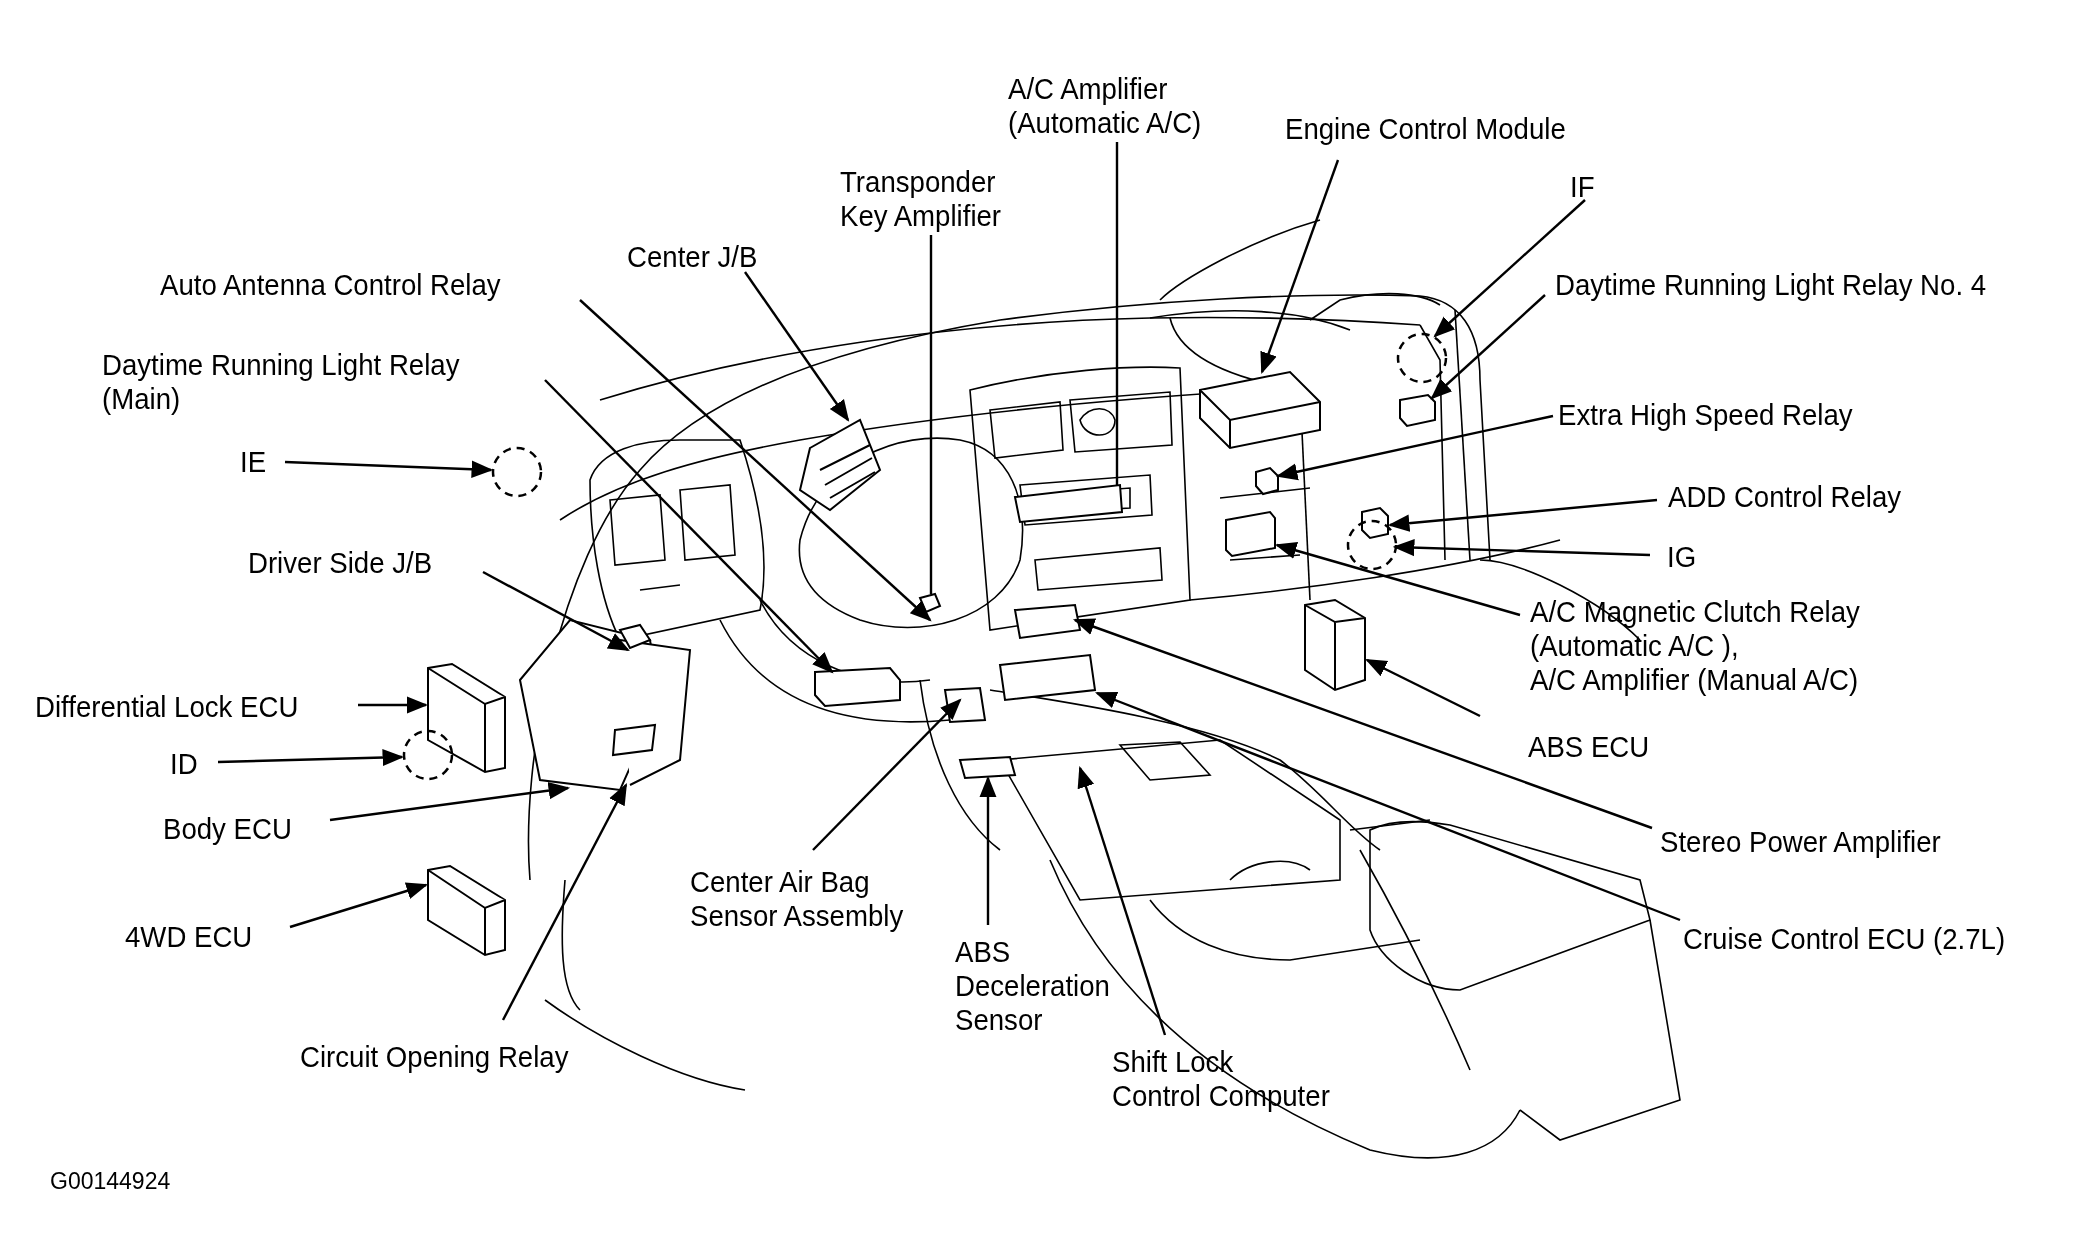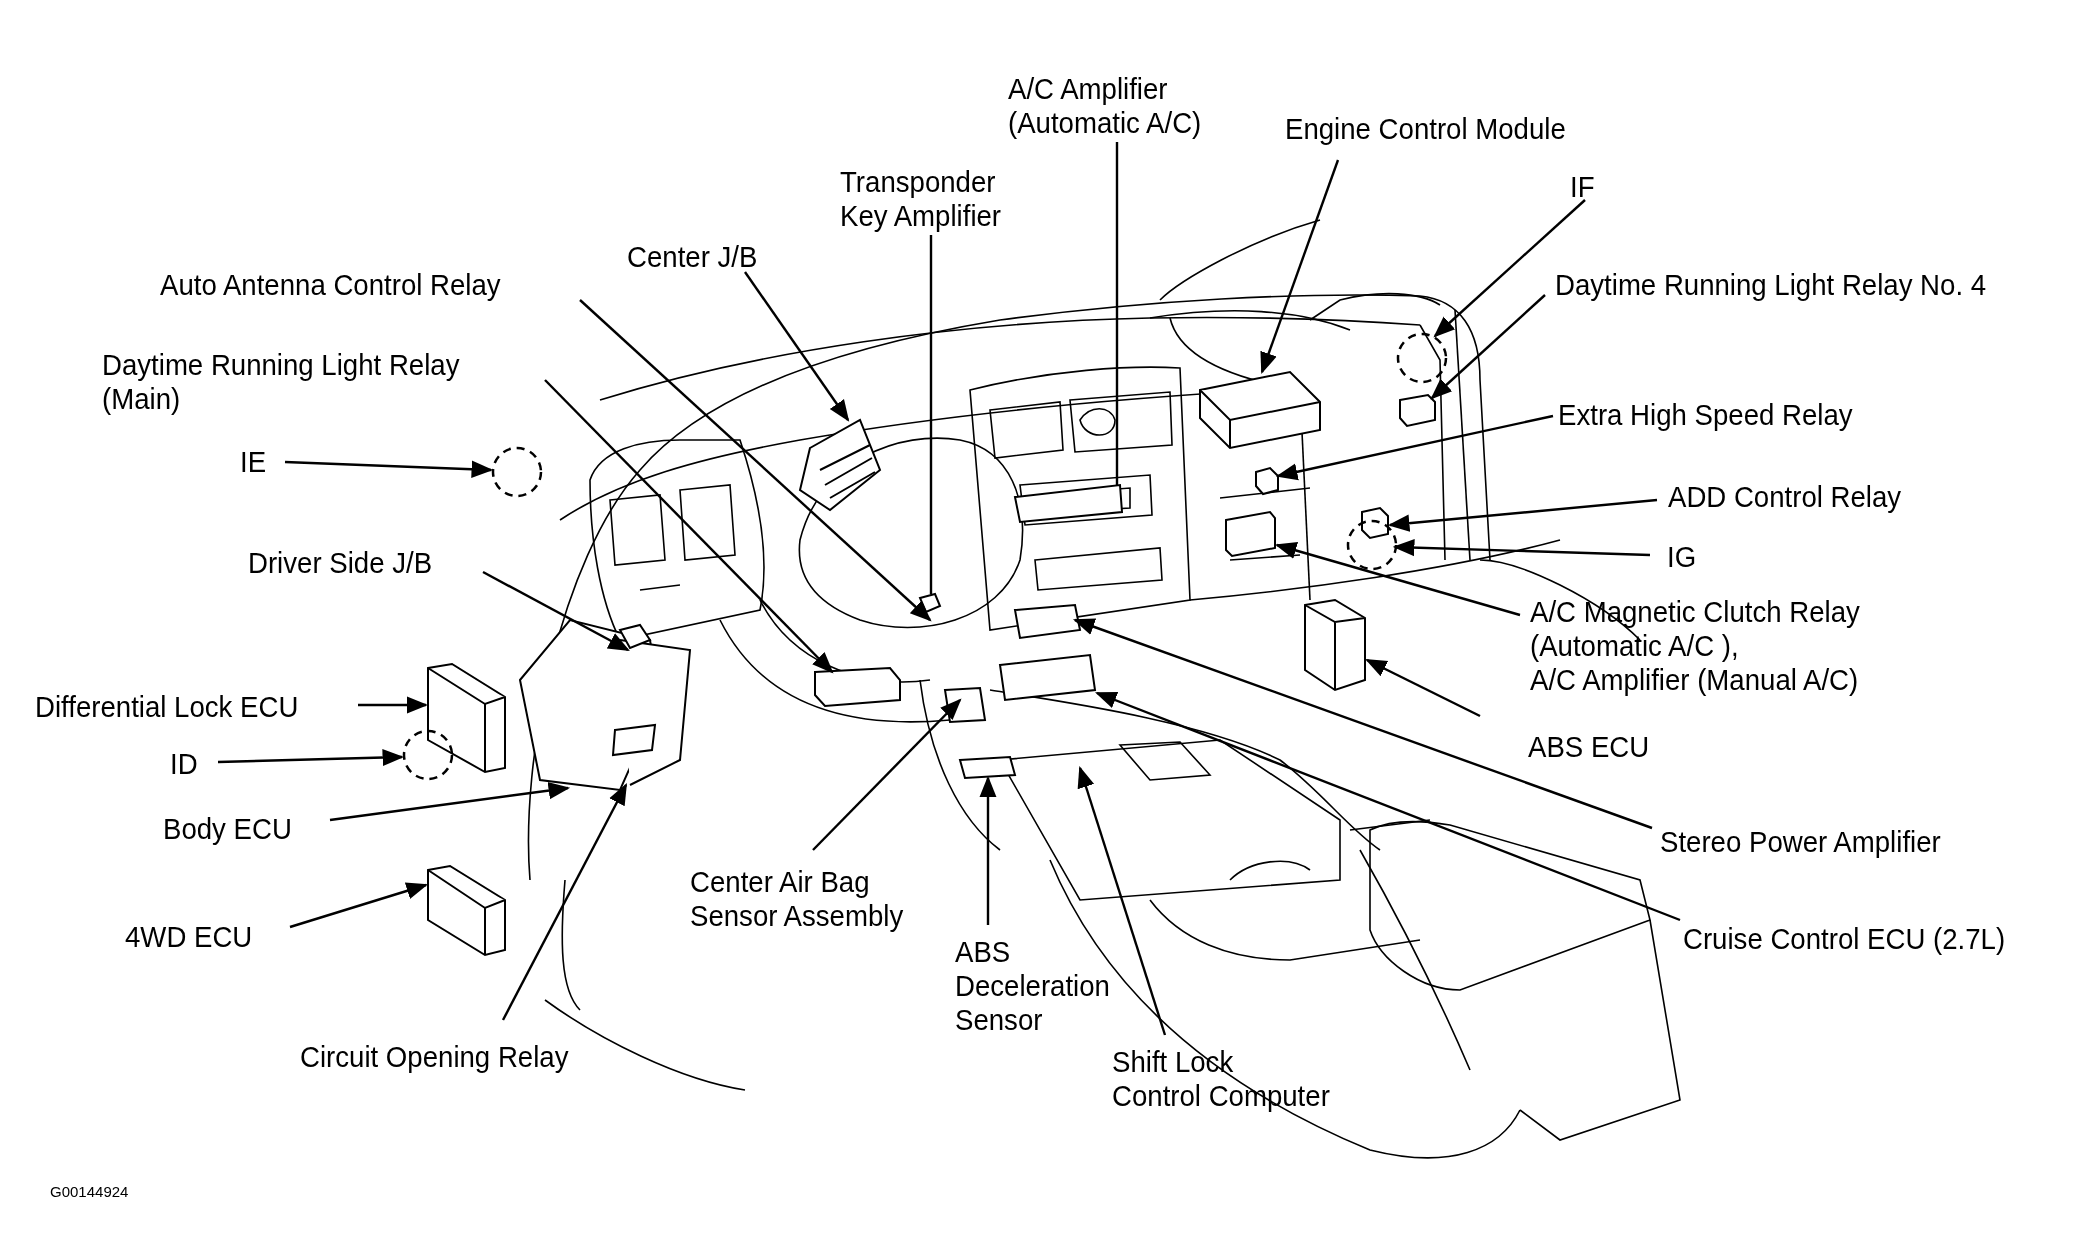--- a/index.html
+++ b/index.html
@@ -1,19 +1,19 @@
 <!DOCTYPE html>
 <html><head>
 <meta charset="utf-8">
 <style>
   html, body { margin: 0; padding: 0; background: #ffffff; }
   body { width: 2095px; height: 1255px; position: relative; overflow: hidden; font-family: "Liberation Sans", sans-serif; color: #000; }
   #drawing { position: absolute; left: 0; top: 0; width: 2095px; height: 1255px; }
   .lbl { position: absolute; font-size: 30px; line-height: 34px; white-space: pre; letter-spacing: 0px; transform: scaleX(0.92); transform-origin: left top; }
-  .code { position: absolute; font-size: 15px; line-height: 26px; margin-top: 11px; }
+  .code { position: absolute; font-size: 23px; line-height: 26px; }
 </style>
 </head>
 <body>
 
 <svg id="drawing" viewBox="0 0 2095 1255" xmlns="http://www.w3.org/2000/svg">
   <defs>
     <marker id="ah" viewBox="0 0 10 10" refX="9" refY="5" markerWidth="9" markerHeight="9" orient="auto-start-reverse">
       <path d="M0,1 L10,5 L0,9 Z" fill="#000"></path>
     </marker>
   </defs>

